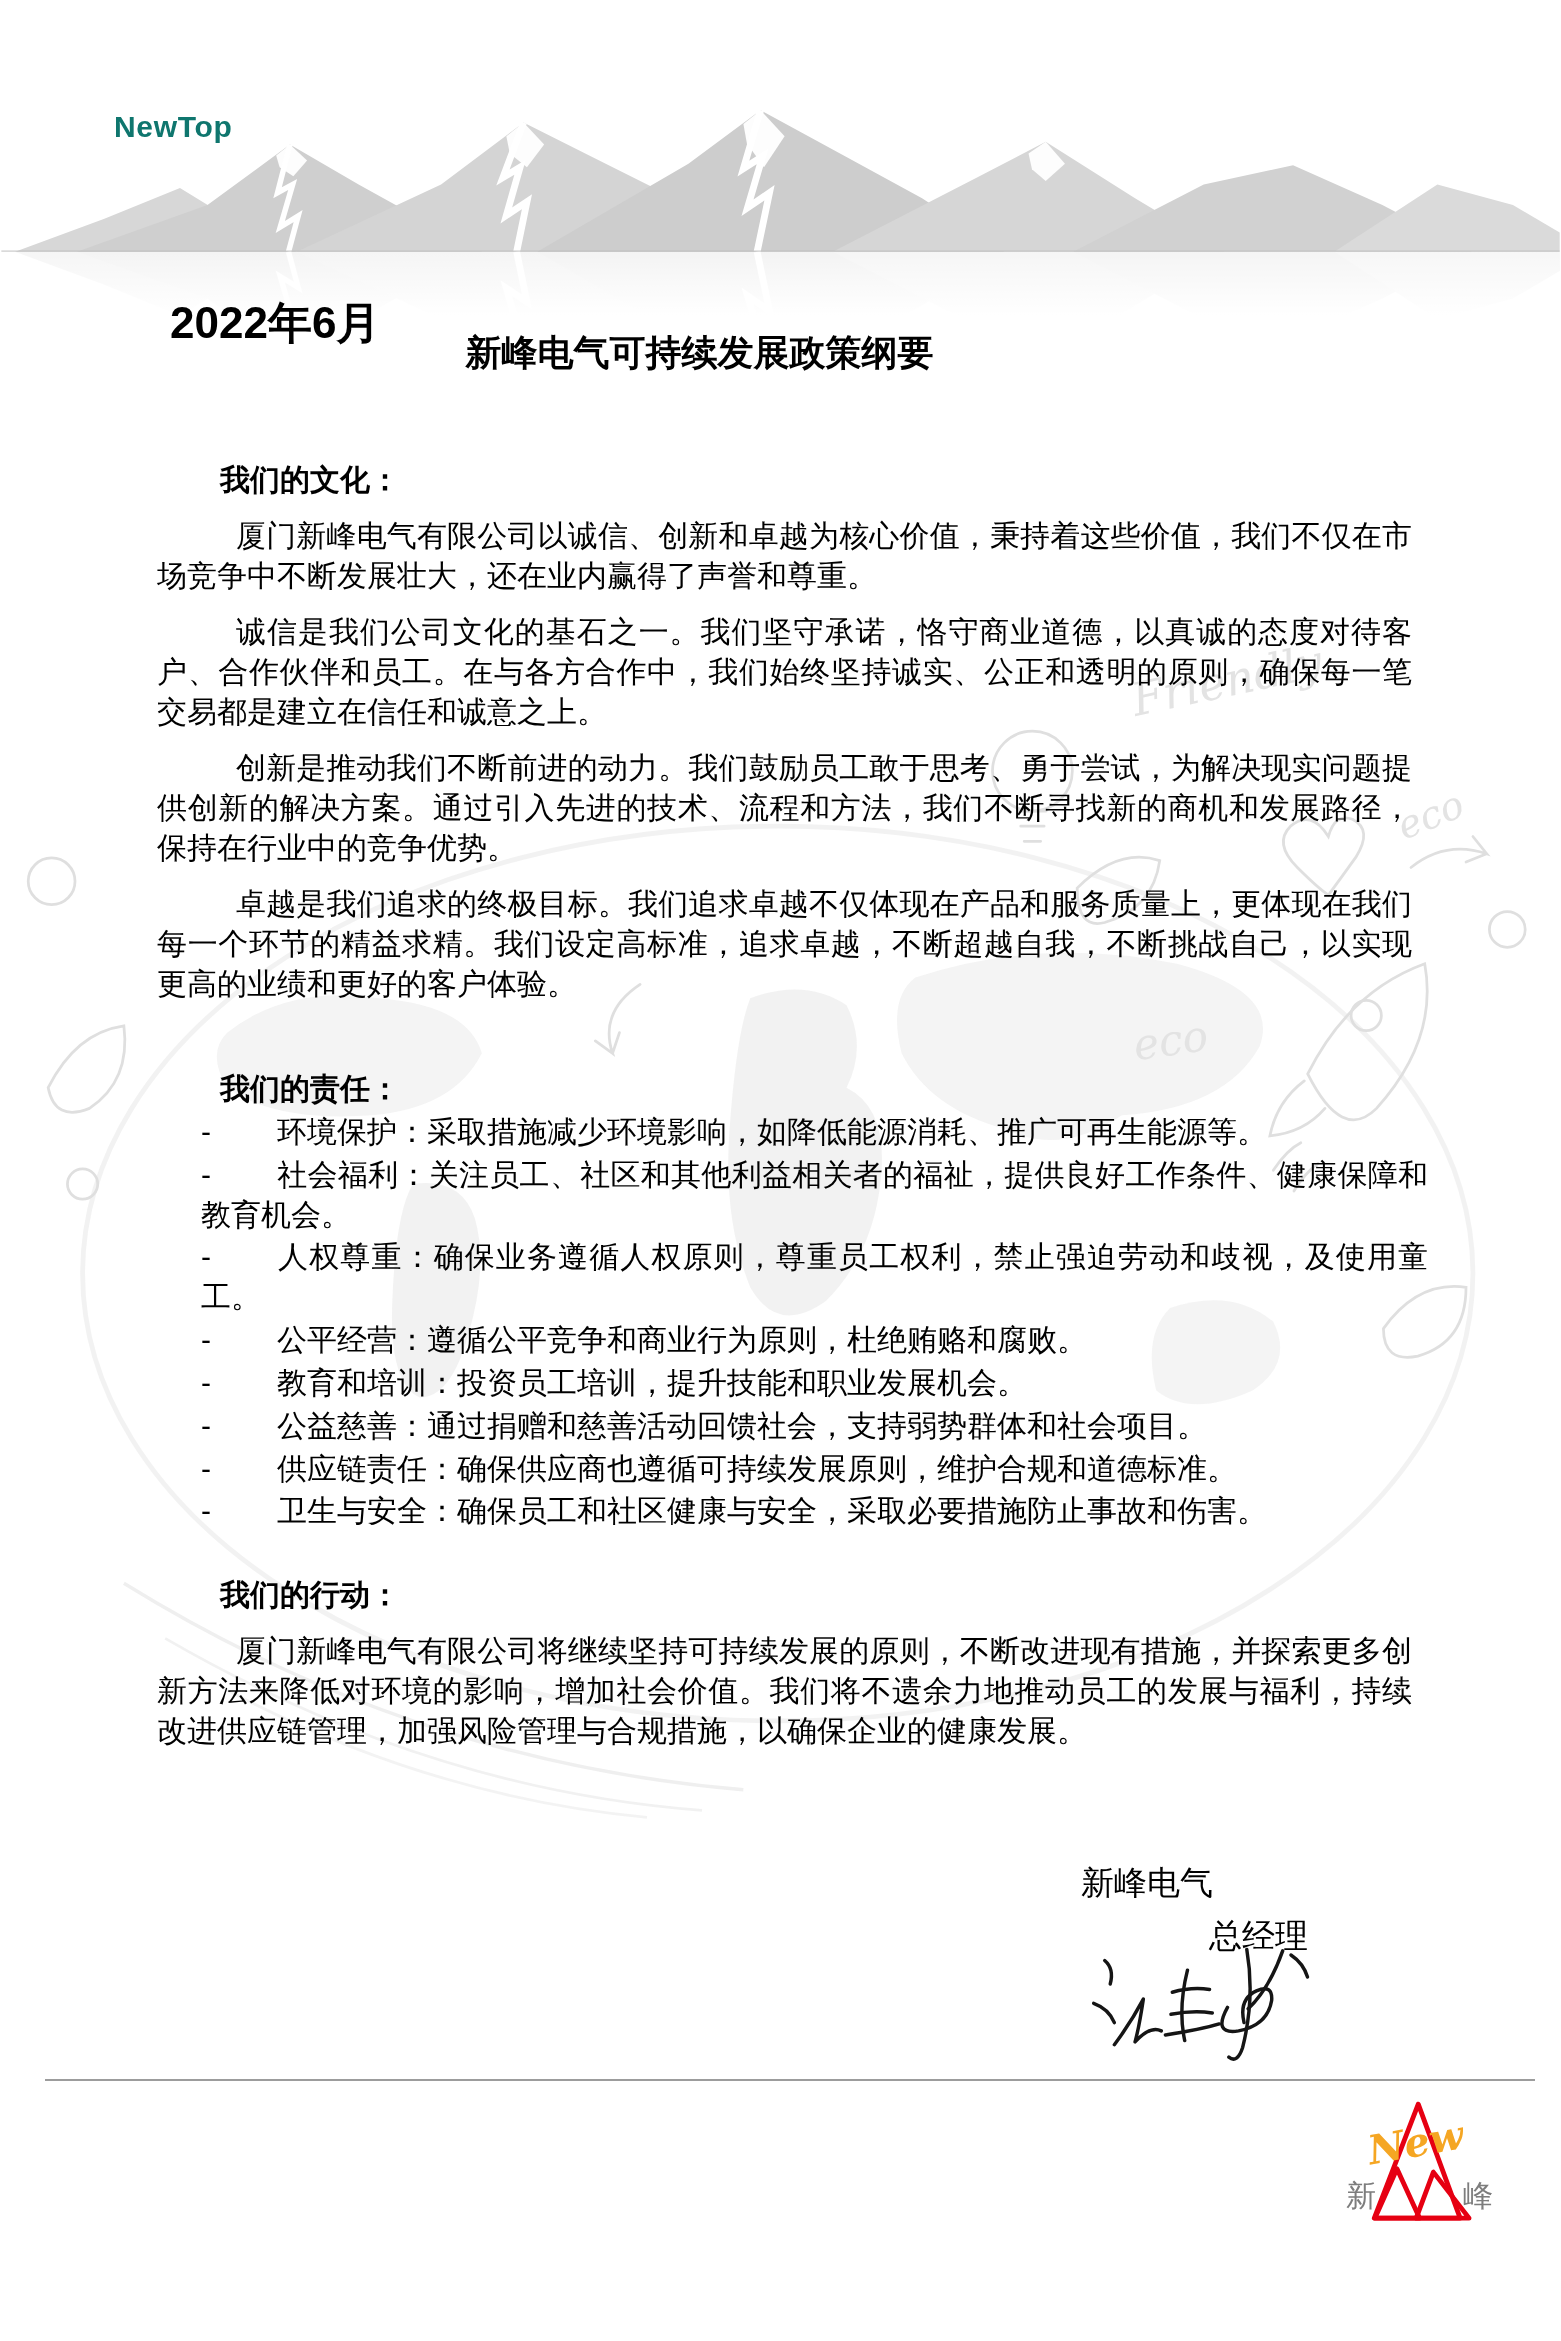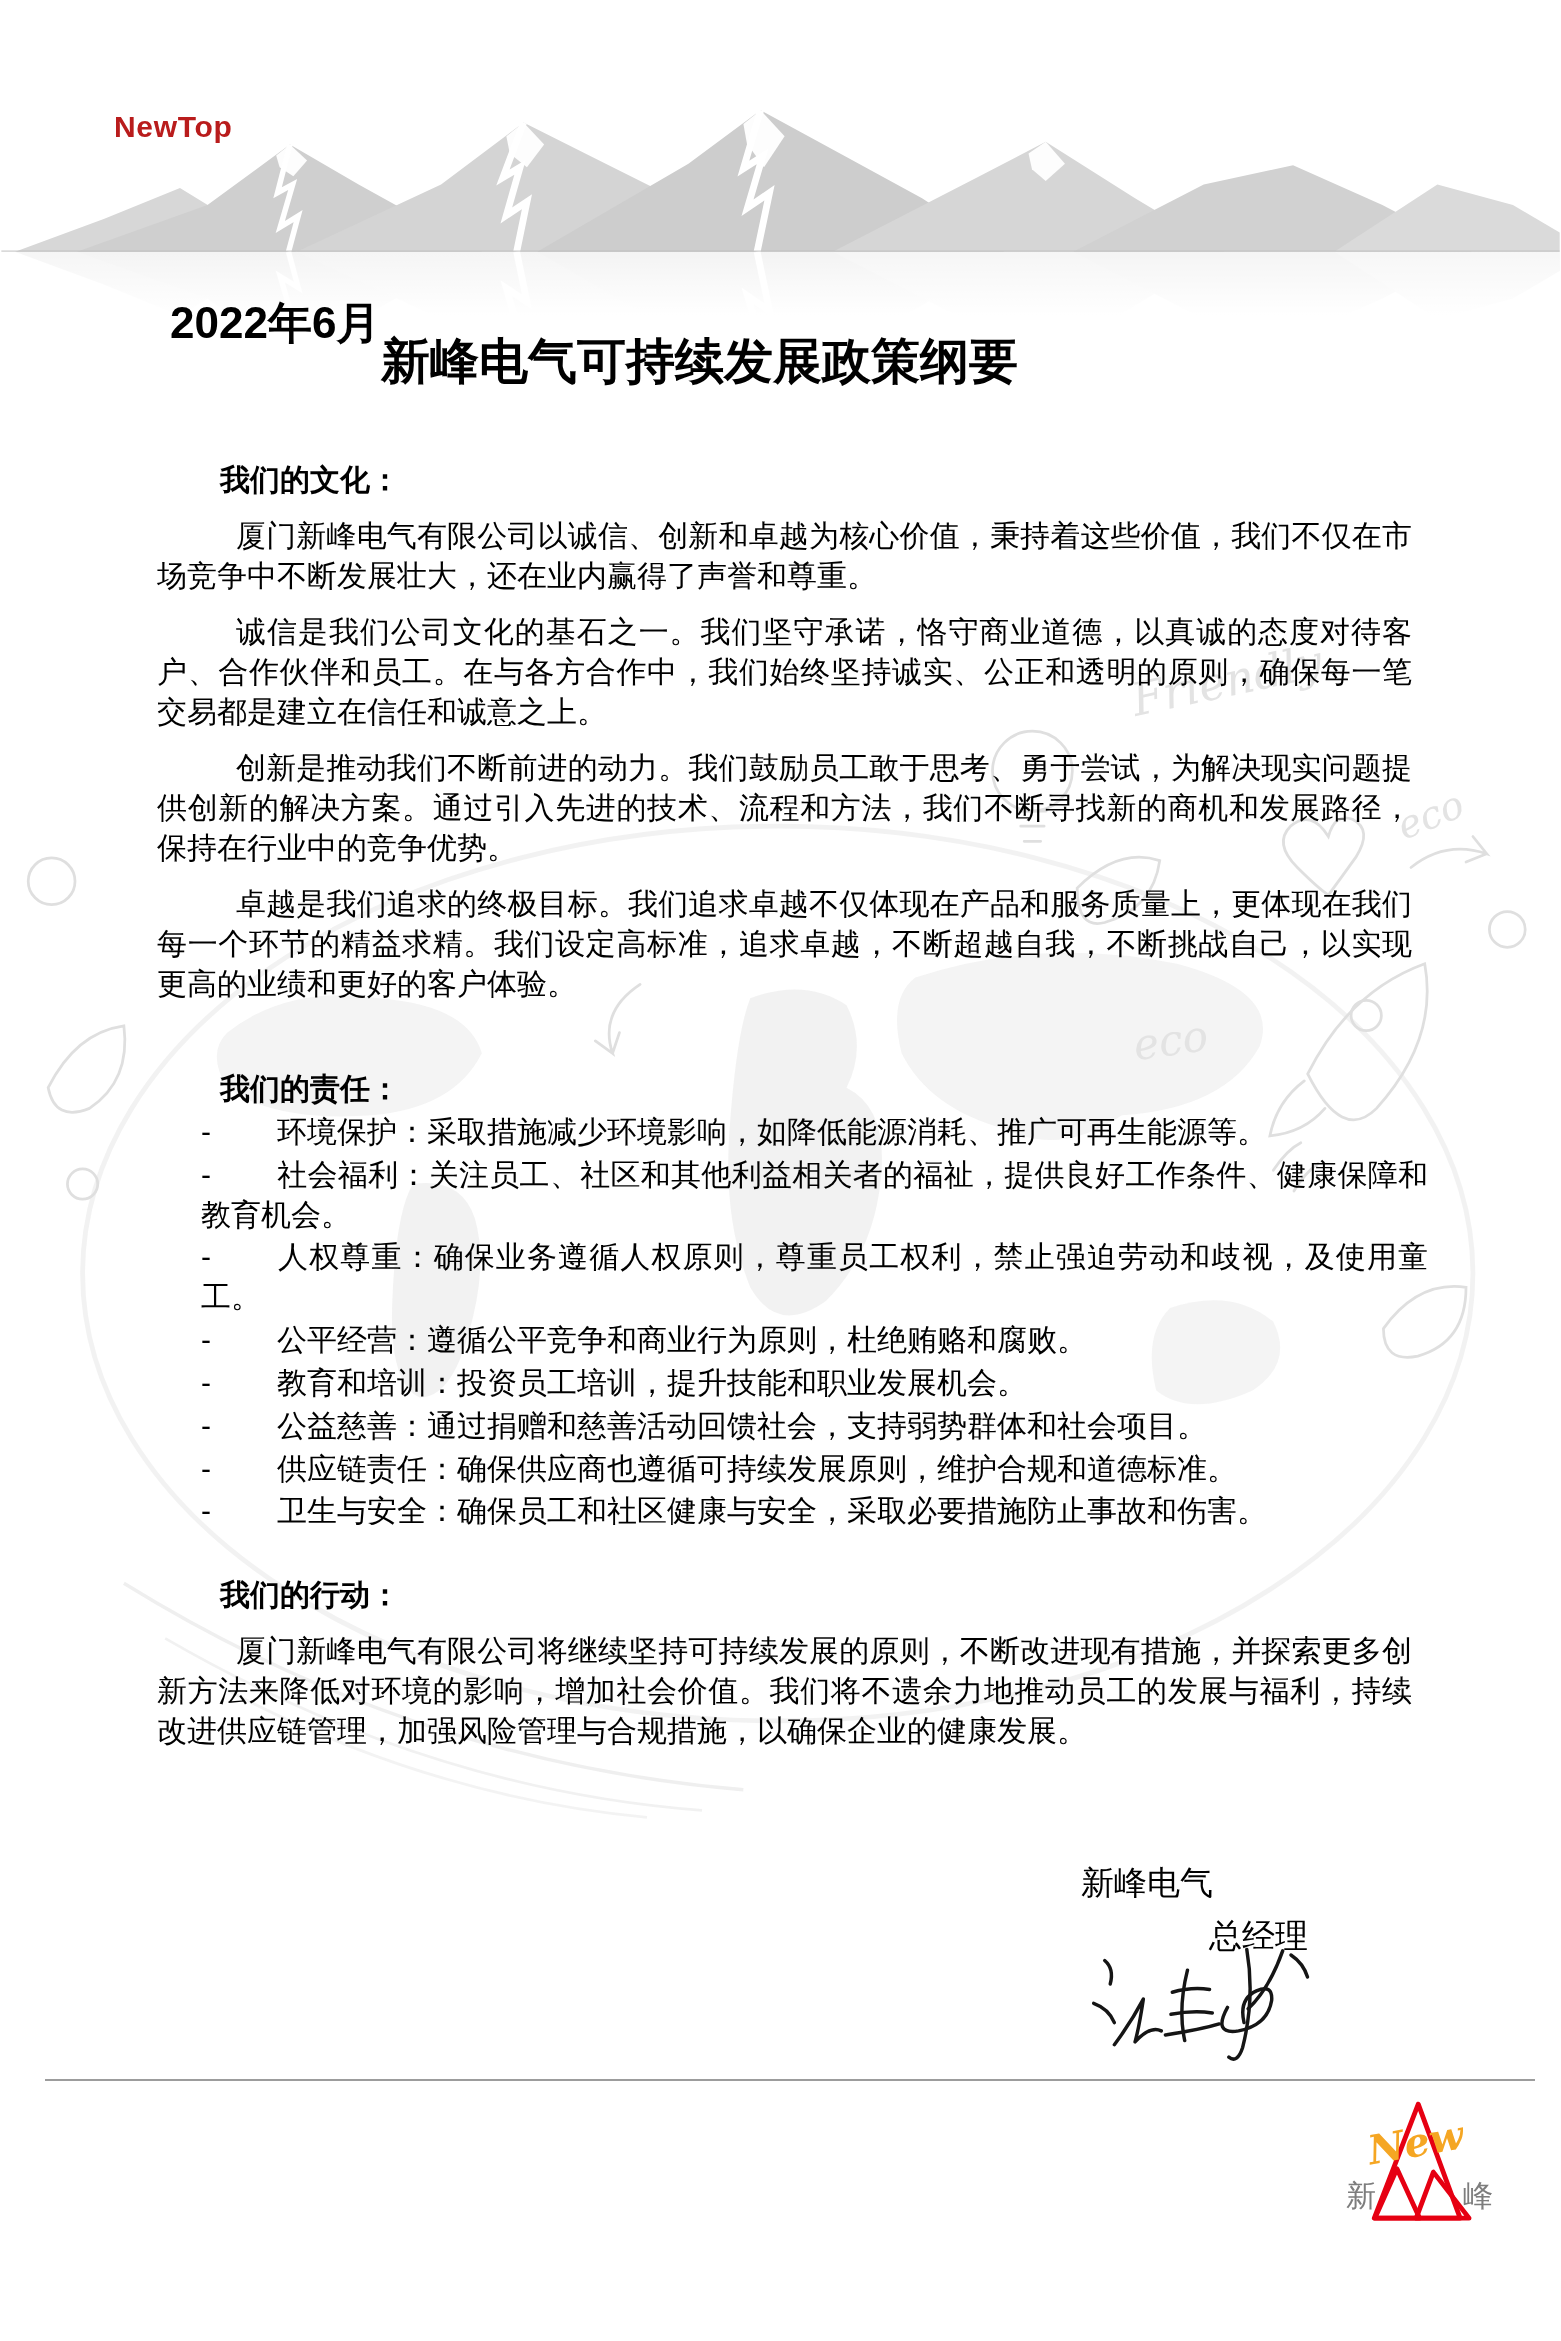--- a/index.html
+++ b/index.html
@@ -1,23 +1,23 @@
 <!DOCTYPE html>
 <html style="font-size:11px"><head>
 <meta charset="utf-8">
 <style>
   html,body{margin:0;padding:0;background:#ffffff;}
   body{width:1561px;height:2342px;position:relative;overflow:hidden;
        font-family:"Liberation Sans","DejaVu Sans",sans-serif;color:#000;}
   .abs{position:absolute;}
   
-  #brand{left:114px;top:110px;font-size:30px;font-weight:bold;color:#b91c1c;letter-spacing:0.7px;z-index:3;}
+  #brand{left:114px;top:110px;font-size:30px;font-weight:bold;color:#0f766e;letter-spacing:0.7px;z-index:3;}
   #banner{left:0;top:102px;width:1561px;height:213px;z-index:1;}
   #doc-date{left:170px;top:270px;font-size:44px;font-weight:bold;z-index:3;margin-top:24px;}
-  #doc-title{left:0;top:329px;width:1399px;text-align:center;font-size:49px;font-weight:bold;z-index:3;}
+  #doc-title{left:0;top:329px;width:1399px;text-align:center;font-size:36px;font-weight:bold;z-index:3;}
   
   #watermark{left:0;top:0;width:1561px;height:2342px;z-index:0;}
   
   #content{left:141px;top:460px;width:1287px;z-index:2;font-size:30px;line-height:40px;}
   #content h2{font-size:30px;line-height:40px;font-weight:bold;margin:0;text-indent:79px;}
   #content p{margin:16px;text-indent:79px;text-align:justify;text-justify:inter-ideograph;}
   .sec-gap1{margin-top:65px !important;}
   .sec-gap2{margin-top:44px !important;}
   .li{margin-left:60px;text-align:justify;text-justify:inter-ideograph;margin-top:2.8px;}
   .dash{display:inline-block;width:76px;}

